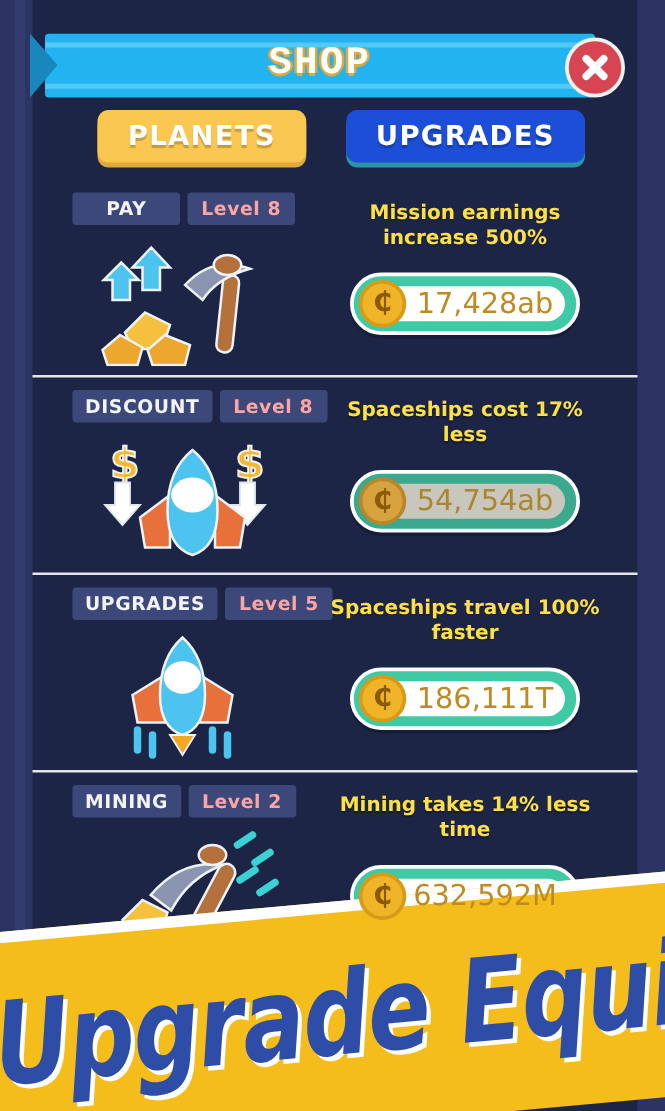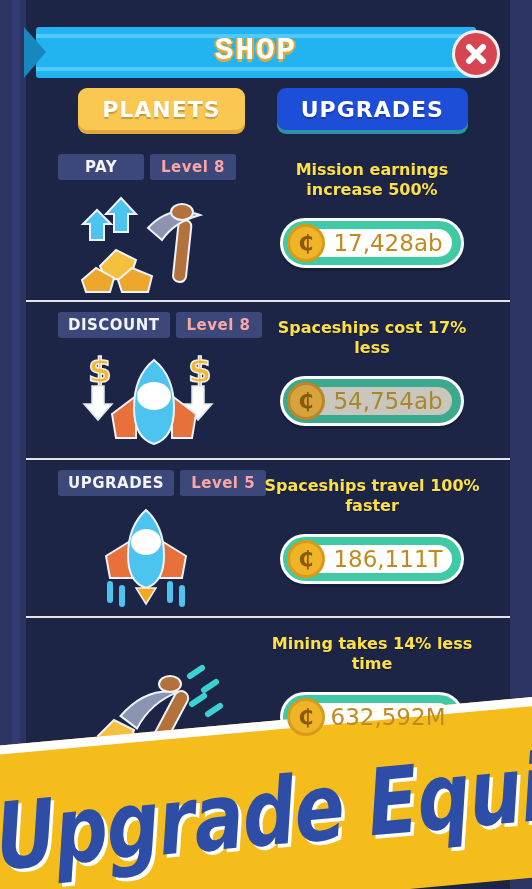--- a/index.html
+++ b/index.html
@@ -401,20 +401,24 @@
         <div class="desc">Spaceships travel 100% faster</div>
         <div class="price-btn">
           <div class="price-inner"></div>
           <div class="coin">₵</div>
           <div class="price-text">186,111T</div>
         </div>
       </div>
     </div>
 
     <div class="row">
+      <div class="badges">
+        <div class="badge">MINING</div>
+        <div class="badge level">Level 2</div>
+      </div>
       <div class="art">
         <svg width="170" height="105" viewBox="0 0 170 105">
           <g stroke="#3ad2d2" stroke-width="6" stroke-linecap="round">
             <line x1="120" y1="14" x2="132" y2="6"></line>
             <line x1="134" y1="28" x2="146" y2="20"></line>
             <line x1="122" y1="42" x2="134" y2="34"></line>
             <line x1="138" y1="52" x2="150" y2="44"></line>
           </g>
           <rect x="92" y="26" width="14" height="66" rx="7" fill="#b5713c" stroke="#eef3f8" stroke-width="2" transform="rotate(28 99 59)"></rect>
           <path d="M52 58 Q72 26 106 26 Q80 40 70 68 Z" fill="#8b94b0" stroke="#eef3f8" stroke-width="2" transform="rotate(8 80 46)"></path>

